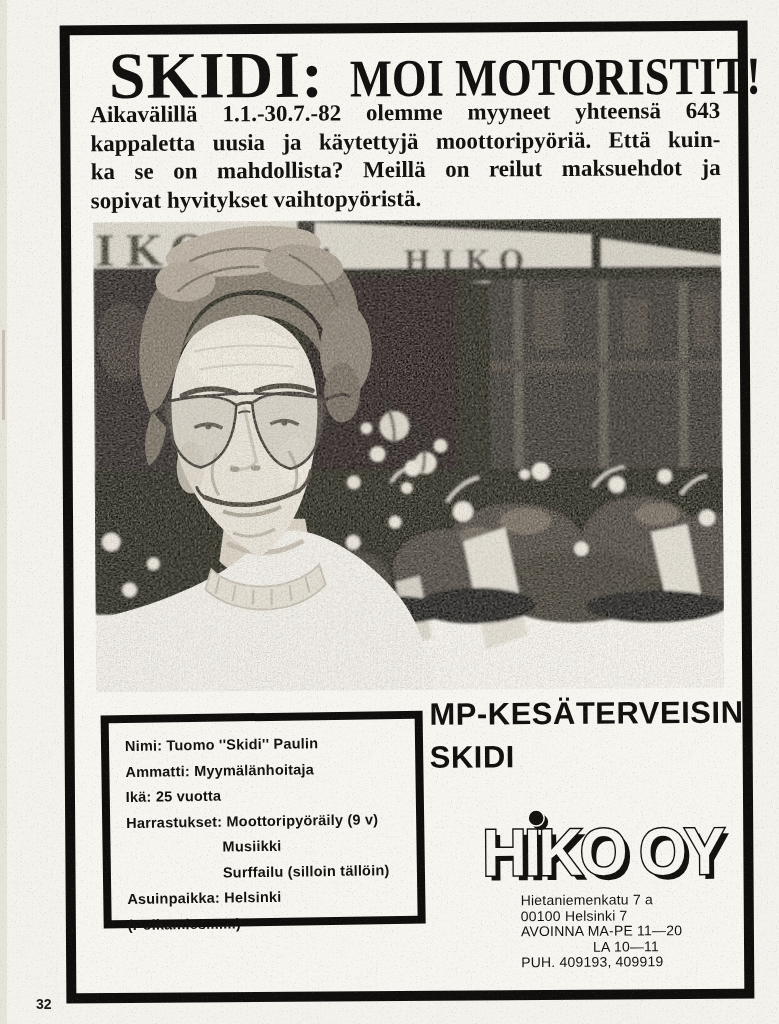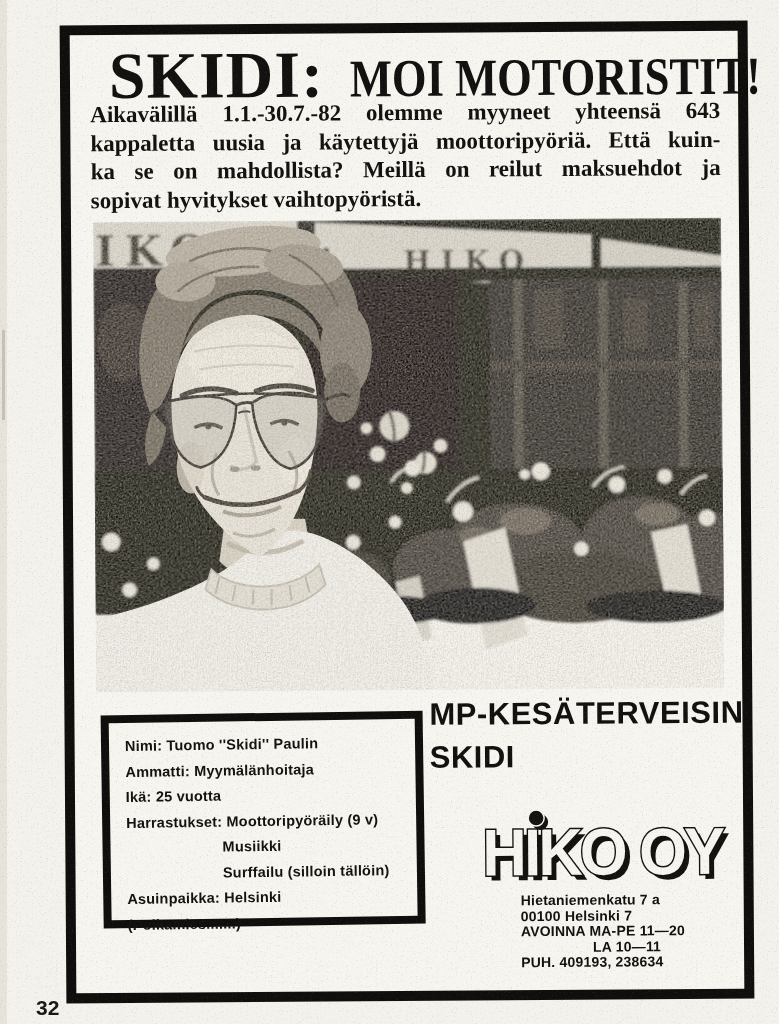--- a/index.html
+++ b/index.html
@@ -68,29 +68,29 @@
   .logo{position:absolute;left:405px;top:773px;width:256px;height:92px;}
   .logo svg{display:block;}
   .logo text{
     font-family:"Liberation Sans",sans-serif;font-weight:bold;
     font-size:66px;letter-spacing:-3px;
   }
 
   
   .contact{
     position:absolute;left:445px;top:861px;
-    font-weight:bold;font-size:14px;line-height:15.5px;letter-spacing:.2px;
+    font-weight:normal;font-size:14px;line-height:15.5px;letter-spacing:.2px;
     color:#131110;white-space:nowrap;
   }
   .c-line.indent{padding-left:72px;}
 
   
   .pageno{
     position:absolute;left:36px;top:996px;
-    font-weight:bold;font-size:21px;color:#1a1816;text-align:right;
+    font-weight:bold;font-size:14px;color:#1a1816;text-align:right;
   }
 
   .page-noise{position:absolute;inset:0;pointer-events:none;}
 </style>
 </head>
 <body>
 
 <div class="page">
   <div class="gutter"></div>
   <div class="scan-mark"></div>
@@ -301,21 +301,21 @@
         <circle cx="60" cy="17" r="8" fill="#14120f"></circle>
         <circle cx="56" cy="13" r="8" fill="#14120f" stroke="#f7f5f0" stroke-width="1.5"></circle>
       </svg>
     </div>
 
     <div class="contact">
       <div class="c-line">Hietaniemenkatu 7 a</div>
       <div class="c-line">00100 Helsinki 7</div>
       <div class="c-line">AVOINNA MA-PE 11—20</div>
       <div class="c-line indent">LA 10—11</div>
-      <div class="c-line">PUH. 409193, 238634</div>
+      <div class="c-line">PUH. 409193, 409919</div>
     </div>
 
   </div>
 
   <div class="pageno">32</div>
 
   <svg class="page-noise" width="779" height="1024">
     <defs>
       <filter id="pageGrain" x="0" y="0" width="100%" height="100%">
         <feTurbulence type="fractalNoise" baseFrequency="0.8" numOctaves="2" seed="11"></feTurbulence>

